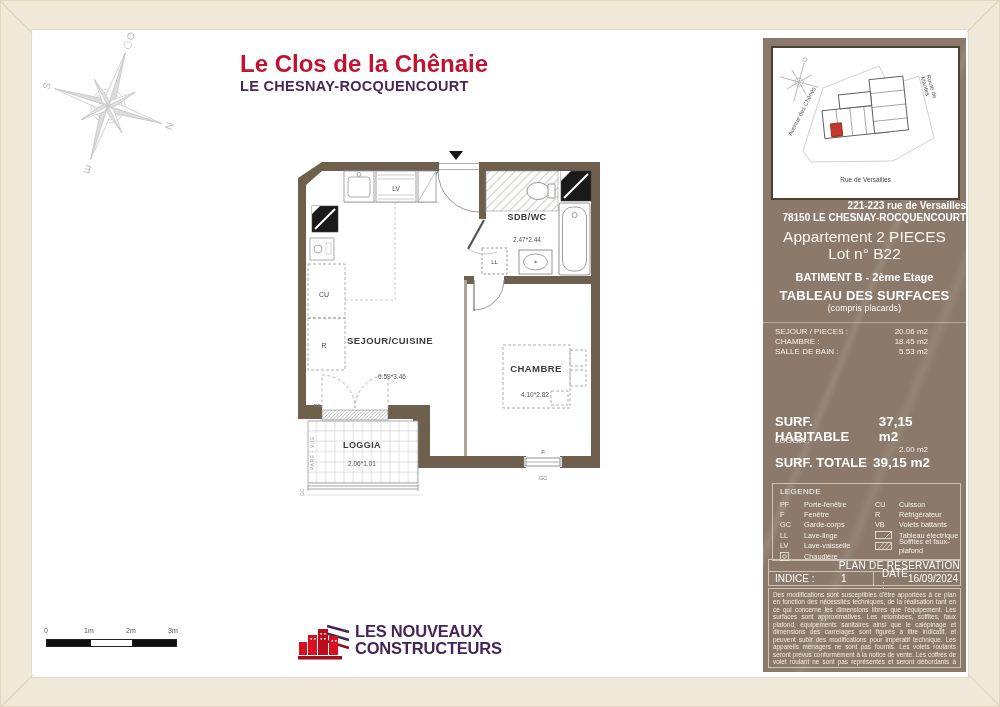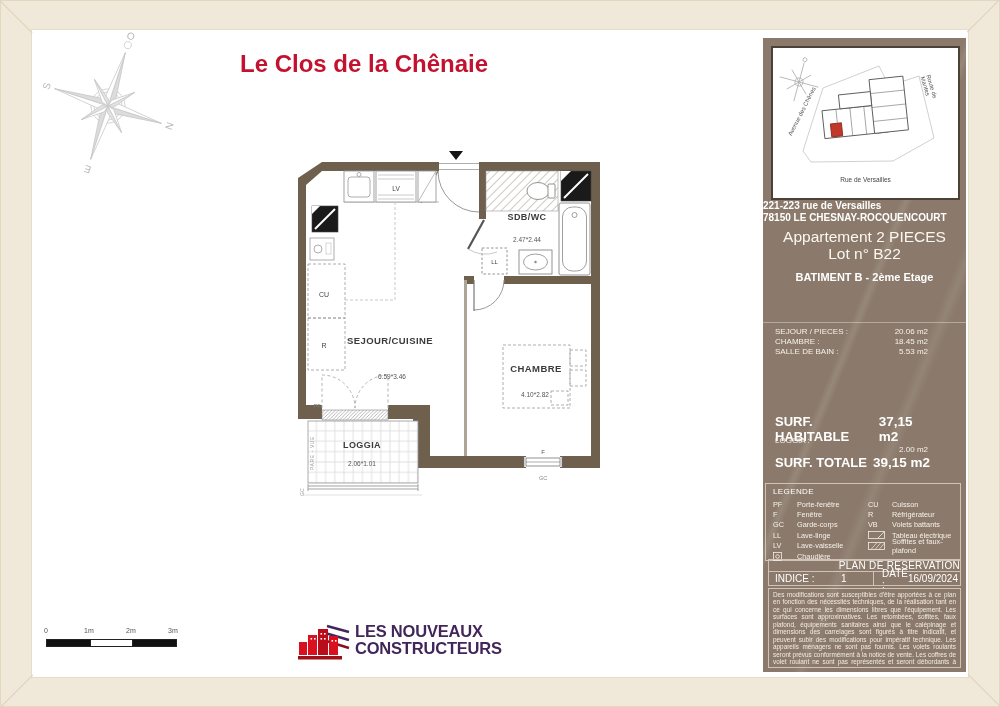--- a/index.html
+++ b/index.html
@@ -16,34 +16,34 @@
   
   .compass-big{position:absolute;left:40px;top:30px;}
   
   .plan{position:absolute;left:298px;top:150px;width:310px;height:352px;}
   
   .sidebar{position:absolute;left:763px;top:38px;width:203px;height:634px;background:#8b7a6b;color:#fff;}
   .sidebar::before{content:"";position:absolute;inset:0;pointer-events:none;
      background:linear-gradient(112deg,transparent 44%,rgba(255,255,255,.10) 45.5%,transparent 47%),
                 linear-gradient(112deg,transparent 62%,rgba(255,255,255,.08) 64%,transparent 66%);}
   .map-box{position:absolute;left:8px;top:8px;width:185px;height:150px;background:#fff;border:2px solid #4c4136;}
-  .addr{position:absolute;top:162px;left:0;right:0;text-align:left;font-weight:700;font-size:10px;line-height:12px;}
+  .addr{position:absolute;top:162px;left:0;right:0;text-align:right;font-weight:700;font-size:10px;line-height:12px;}
   .apt{position:absolute;top:190px;left:0;right:0;text-align:center;font-size:15.5px;line-height:17px;color:#fbf7f0;}
   .bat{position:absolute;top:233px;left:0;right:0;text-align:center;font-size:11px;font-weight:700;}
   .tds{position:absolute;top:250px;left:0;right:0;text-align:center;font-size:13px;font-weight:700;letter-spacing:.2px;}
   .tds-note{font-size:8.5px;font-weight:400;line-height:11px;}
   .rows{position:absolute;top:284px;left:0;right:0;border-top:1px solid rgba(255,255,255,.35);padding-top:4px;}
   .srow{display:flex;font-size:8px;line-height:10px;padding:0 38px 0 12px;color:#f6f1e9;}
   .srow .v{margin-left:auto;}
   .hab,.tot{position:absolute;left:12px;right:36px;display:flex;font-weight:700;font-size:13px;}
   .hab{top:376px;} .tot{top:417px;}
   .hab .v,.tot .v{margin-left:auto;font-size:13.5px;}
   .lrow{position:absolute;top:398px;left:12px;right:38px;display:flex;font-size:8px;color:#f6f1e9;flex-direction:column;}
   .lrow .v{margin-left:auto;}
-  .legend{position:absolute;top:445px;left:2px;right:5px;height:73px;border:1px solid #cfc3b6;padding:3px 0 0 7px;}
+  .legend{position:absolute;top:445px;left:9px;right:5px;height:73px;border:1px solid #cfc3b6;padding:3px 0 0 7px;}
   .lg-title{font-size:8px;letter-spacing:.4px;}
   .lg-cols{display:flex;margin-top:3px;}
   .lg-c1{flex:0 0 95px;} .lg-c2{flex:1;}
   .lg-row{display:flex;align-items:center;height:10.4px;font-size:7.3px;color:#f6f1e9;}
   .lg-abbr{flex:0 0 24px;}
   .lg-ico{flex:0 0 24px;display:flex;align-items:center;}
   .resv{position:absolute;top:521px;left:5px;right:5px;border:1px solid #cfc3b6;}
   .resv-title{text-align:right;font-size:10px;padding:0 0;border-bottom:1px solid #cfc3b6;letter-spacing:.3px;}
   .resv-cells{display:flex;height:13px;align-items:center;font-size:10px;}
   .rc1{flex:0 0 104px;display:flex;border-right:1px solid #cfc3b6;height:100%;align-items:center;}
@@ -122,20 +122,21 @@
           <text transform="translate(64,0) rotate(90)" y="3">N</text>
           <text transform="translate(0,66) rotate(180)" y="3">E</text>
           <text transform="translate(-64,0) rotate(-90)" y="3">S</text>
         </g>
       </g>
     </svg>
   </div>
 
   <div class="header">
     <div class="t1">Le Clos de la Chênaie</div>
+    <div class="t2">LE CHESNAY-ROCQUENCOURT</div>
   </div>
 
   <div class="plan">
     <svg width="310" height="352" viewBox="0 0 310 352">
       <defs>
         <pattern id="soff" width="6" height="6" patternUnits="userSpaceOnUse" patternTransform="rotate(45)">
           <rect width="6" height="6" fill="#fff"></rect>
             <line x1="0" y1="0" x2="0" y2="6" stroke="#a39a8e" stroke-width="1.1"></line>
         </pattern>
         <pattern id="sill" width="3.5" height="3.5" patternUnits="userSpaceOnUse">
@@ -318,20 +319,24 @@
       <div>78150 LE CHESNAY-ROCQUENCOURT</div>
     </div>
 
     <div class="apt">
       <div>Appartement 2 PIECES</div>
       <div>Lot n° B22</div>
     </div>
 
     <div class="bat">BATIMENT B - 2ème Etage</div>
 
+    <div class="tds">
+      <div>TABLEAU DES SURFACES</div>
+      <div class="tds-note">(compris placards)</div>
+    </div>
 
     <div class="rows">
       <div class="srow">
         <span>SEJOUR / PIECES :</span>
         <span class="v">20.06 m2</span>
       </div>
       <div class="srow">
         <span>CHAMBRE :</span>
         <span class="v">18.45 m2</span>
       </div>

